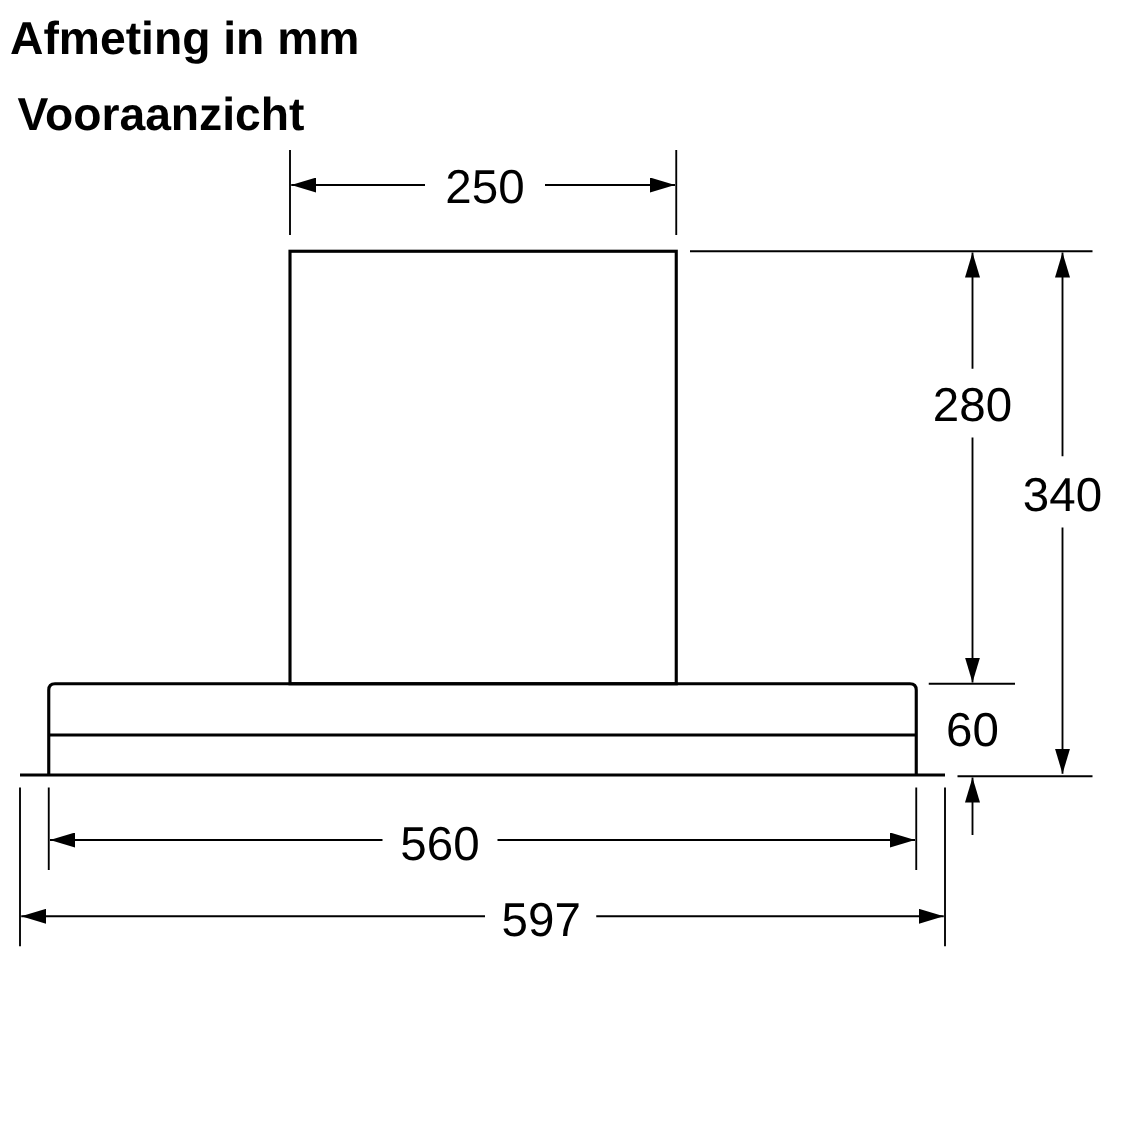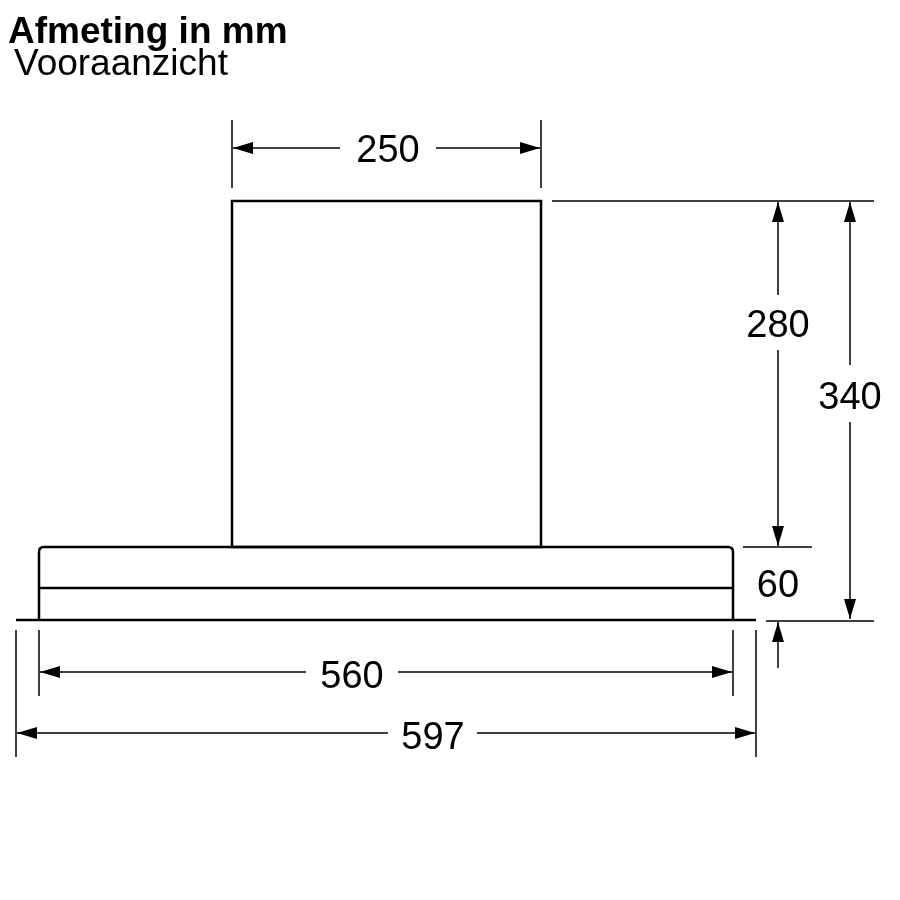--- a/index.html
+++ b/index.html
@@ -1,18 +1,18 @@
 <!DOCTYPE html>
 <html><head>
 <meta charset="utf-8">
 <style>
   html, body { margin:0; padding:0; background:#ffffff; }
   body { width:900px; height:900px; position:relative; overflow:hidden; font-family:"Liberation Sans", sans-serif; color:#000; }
   .title { position:absolute; left:8px; top:8px; font-size:37px; line-height:46px; font-weight:bold; }
-  .subtitle { position:absolute; left:14px; top:40px; font-size:37px; line-height:46px; font-weight:normal; }
+  .subtitle { position:absolute; left:14px; top:69px; font-size:37px; line-height:46px; font-weight:bold; }
   svg { position:absolute; left:0; top:0; }
   .dimtext { font-family:"Liberation Sans", sans-serif; font-size:38px; fill:#000; }
 </style>
 </head>
 <body>
 
 <div class="title">Afmeting in mm</div>
 <div class="subtitle">Vooraanzicht</div>
 
 <svg width="900" height="900" viewBox="0 0 900 900">

